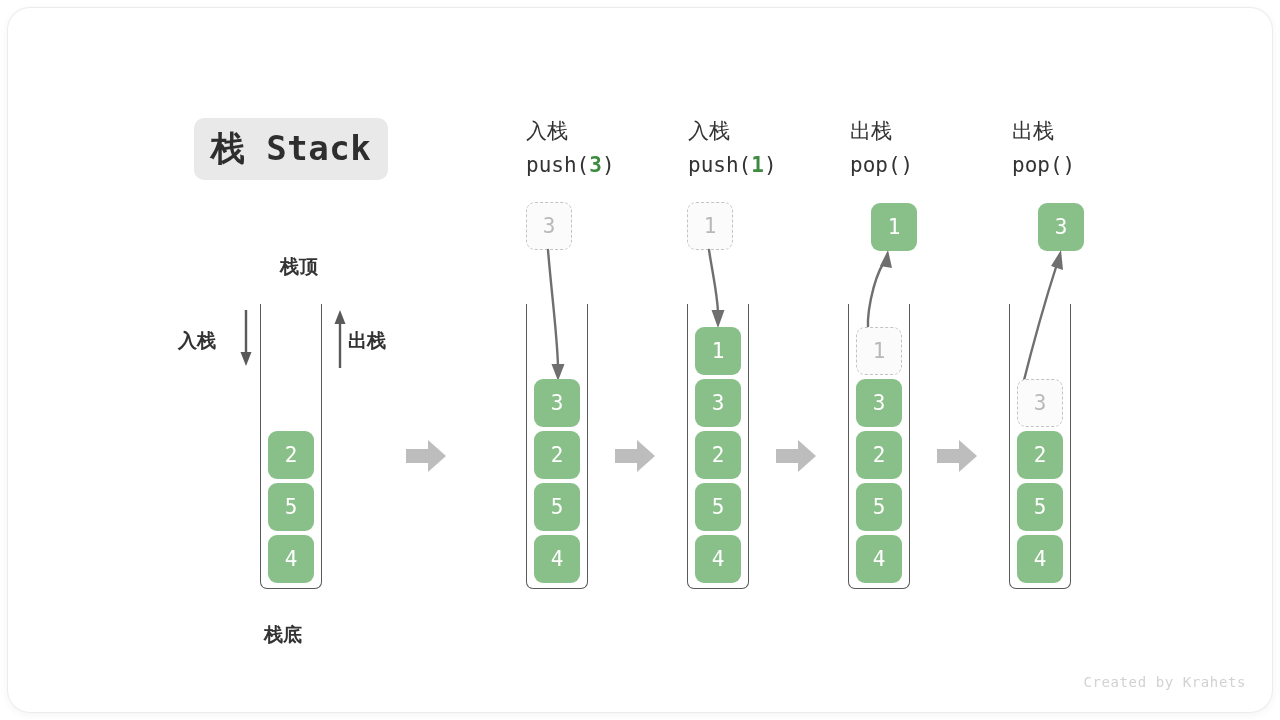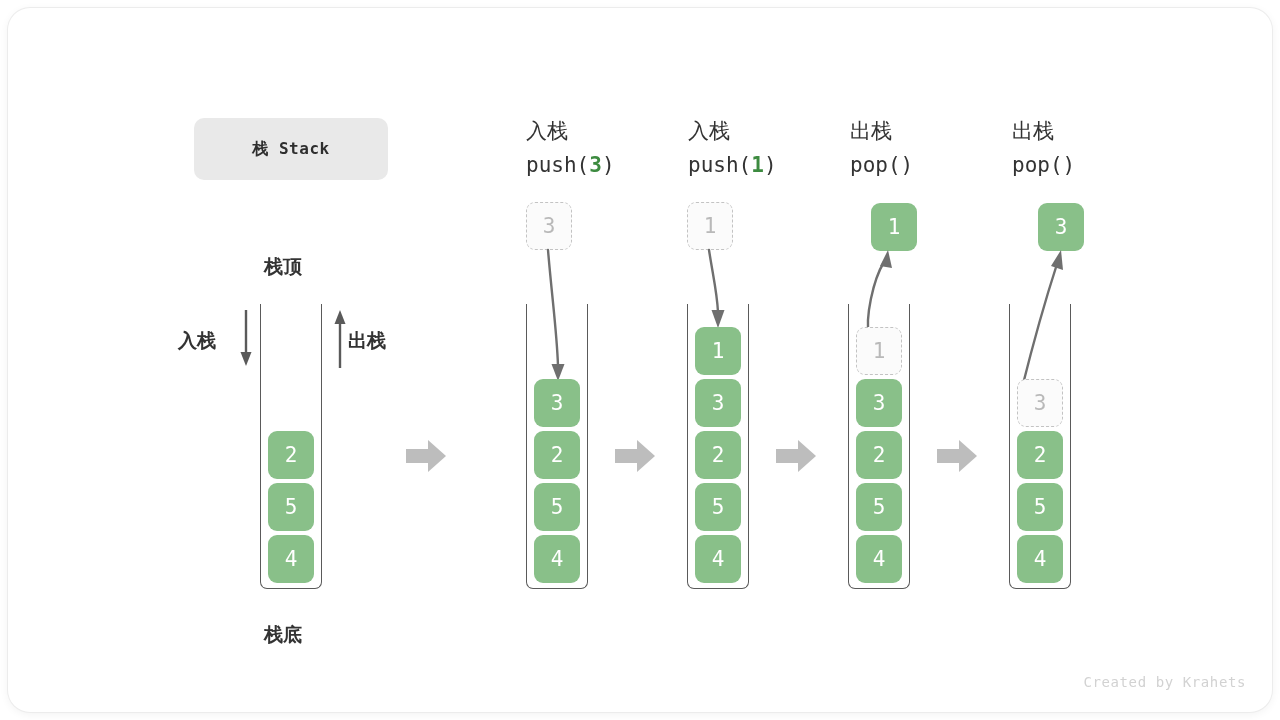--- a/index.html
+++ b/index.html
@@ -31,21 +31,21 @@
     left: 186px; top: 110px;
     width: 194px; height: 62px;
     background: #e9e9e9;
     border-radius: 10px;
     display: flex;
     align-items: center;
     justify-content: center;
   }
   #title-chip .t {
     font-family: "DejaVu Sans Mono", "Liberation Mono", monospace;
-    font-size: 16px;
+    font-size: 34px;
     font-weight: bold;
     color: #2e2e2e;
     letter-spacing: 0.5px;
   }
 
   
   .cjk-bold {
     font-family: "DejaVu Sans", "Liberation Sans", sans-serif;
     font-weight: bold;
     font-size: 19px;
@@ -119,21 +119,21 @@
 </style>
 </head>
 <body>
 
 <div id="card">
 
   <div class="abs" id="title-chip">
     <span class="t">栈 Stack</span>
   </div>
 
-  <div class="abs cjk-bold" style="left:256px; top:246px;">栈顶</div>
+  <div class="abs cjk-bold" style="left:272px; top:246px;">栈顶</div>
 
   <div class="abs cjk-bold" style="left:256px; top:614px;">栈底</div>
 
   <div class="abs cjk-bold" style="left:170px; top:320px;">入栈</div>
 
   <div class="abs" style="left:226px; top:300px;">
     <svg width="24" height="62" viewBox="0 0 24 62">
       <line x1="12" y1="2" x2="12" y2="48" stroke="#5a5a5a" stroke-width="2.4"></line>
       <path d="M12 58 L6.5 44 L17.5 44 Z" fill="#5a5a5a"></path>
     </svg>

